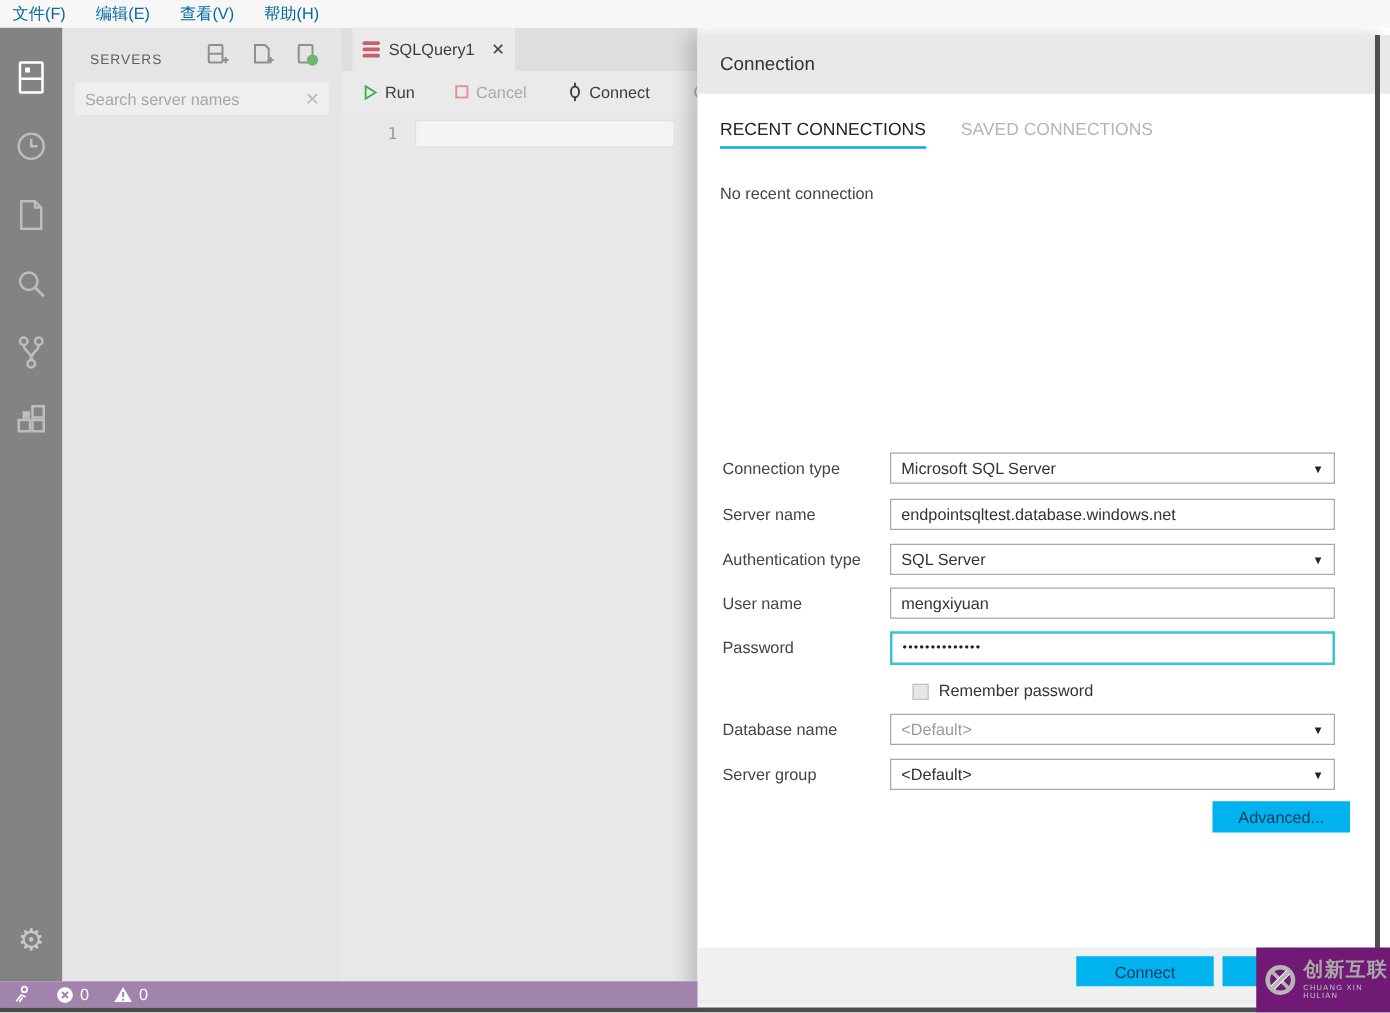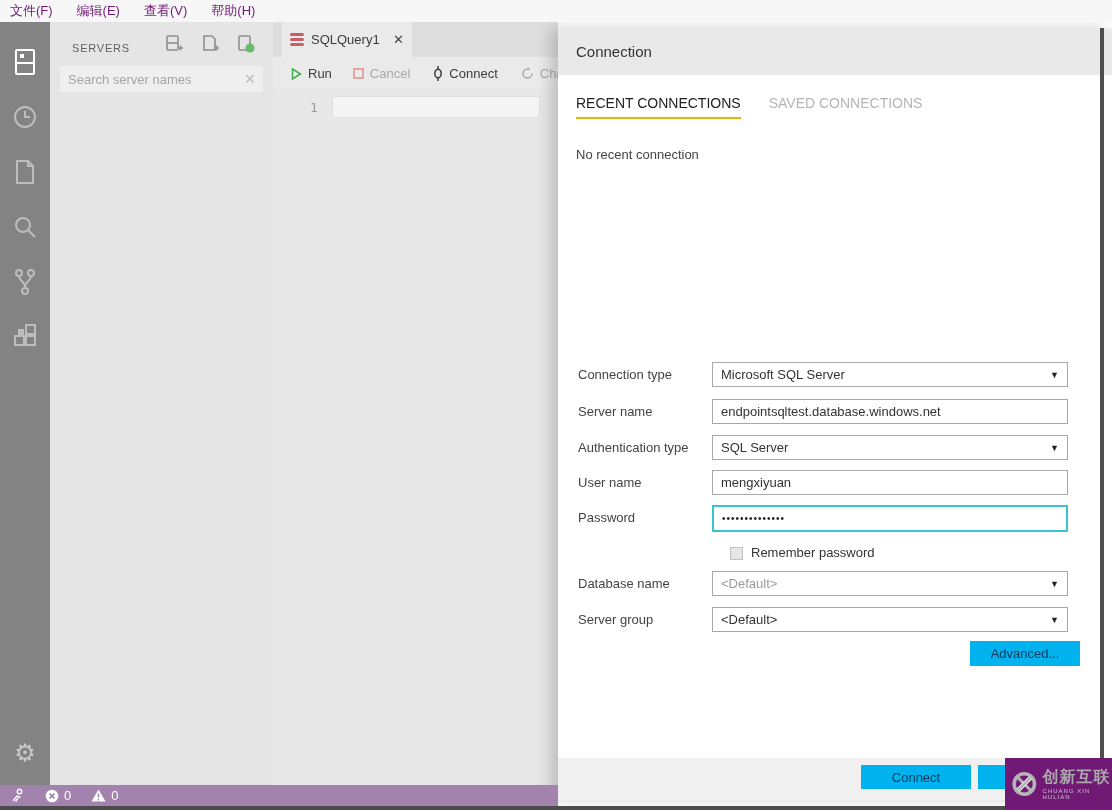--- a/index.html
+++ b/index.html
@@ -3,21 +3,21 @@
 <meta charset="utf-8">
 <style>
   * { margin:0; padding:0; box-sizing:border-box; }
   html,body { width:1112px; height:810px; background:#fff; overflow:hidden;
     font-family:"Liberation Sans","DejaVu Sans",sans-serif; }
   .app { position:relative; width:1112px; height:810px; background:#ffffff; }
 
   
   .menubar { position:absolute; left:0; top:0; width:1112px; height:22px;
     background:#f7f7f7; display:flex; align-items:center; padding-left:10px; gap:24px;
-    font-size:13px; color:#701a75; z-index:5; }
+    font-size:13px; color:#0369a1; z-index:5; }
   .menubar span { cursor:default; }
 
   
   .activitybar { position:absolute; left:0; top:22px; width:50px; height:763px;
     background:#838383; display:flex; flex-direction:column; align-items:center; padding-top:12px; }
   .ab-icon { width:50px; height:55px; display:flex; align-items:center; justify-content:center; }
   .ab-gear { position:absolute; bottom:18px; left:0; width:50px; text-align:center;
     font-size:24px; color:#c9c9c9; }
 
   
@@ -34,38 +34,38 @@
 
   
   .editor { position:absolute; left:273px; top:22px; width:285px; height:763px;
     background:#e7e7e7; overflow:hidden; }
   .tabstrip { height:35px; background:#dedede; display:flex; }
   .tab { margin-left:9px; width:130px; background:#eaeaea; display:flex; align-items:center;
     gap:7px; padding:0 8px; font-size:13px; color:#3c3c3c; }
   .tab .close { margin-left:auto; color:#444; font-size:13px; font-weight:bold; cursor:pointer; }
   .db-icon { display:inline-flex; flex-direction:column; gap:2px; }
   .db-icon i { width:14px; height:3px; background:#c75f6b; border-radius:2px; }
-  .qtoolbar { height:33px; background:#eaeaea; display:flex; align-items:center; gap:13px;
+  .qtoolbar { height:33px; background:#eaeaea; display:flex; align-items:center; gap:24px;
     padding-left:18px; font-size:13px; white-space:nowrap; }
   .tbtn { display:flex; align-items:center; gap:6px; color:#3c3c3c; cursor:pointer; }
   .tbtn.disabled { color:#a9a9a9; cursor:default; }
   .editor-body { position:relative; height:695px; background:#e8e8e8; }
   .linenum { position:absolute; left:37px; top:10px; font-size:13px; color:#9a9a9a;
     font-family:"DejaVu Sans Mono",monospace; }
   .cursorbox { position:absolute; left:59px; top:6px; width:208px; height:22px;
     background:#f4f4f4; border:1px solid #e0e0e0; border-radius:2px; }
 
   
   .dialog { position:absolute; left:558px; top:28px; width:554px; height:772px; background:#fff;
     box-shadow:-8px 0 14px rgba(0,0,0,.18); }
   .dlg-header { height:47px; background:#e9e9e9; display:flex; align-items:center;
     padding-left:18px; font-size:15px; color:#333; }
   .dlg-tabs { display:flex; gap:28px; padding:20px 0 0 18px; font-size:14px; }
   .dlg-tab { padding-bottom:6px; cursor:pointer; }
-  .dlg-tab.active { color:#222; border-bottom:2px solid #eab308; }
+  .dlg-tab.active { color:#222; border-bottom:2px solid #0ea5e9; }
   .dlg-tab.inactive { color:#b5b5b5; }
   .empty-msg { padding:28px 0 0 18px; font-size:13px; color:#444; }
 
   .frow { position:absolute; left:0; width:554px; height:26px; }
   .frow .flabel { position:absolute; left:20px; top:5px; font-size:13px; color:#444; }
   .ffield { position:absolute; left:154px; top:0; width:356px; height:25px; background:#fff;
     border:1px solid #a8a8a8; display:flex; align-items:center; padding:0 8px;
     font-size:13px; color:#333; }
   .ffield input { border:none; outline:none; flex:1; font-size:13px; color:#333;
     font-family:inherit; background:transparent; }

